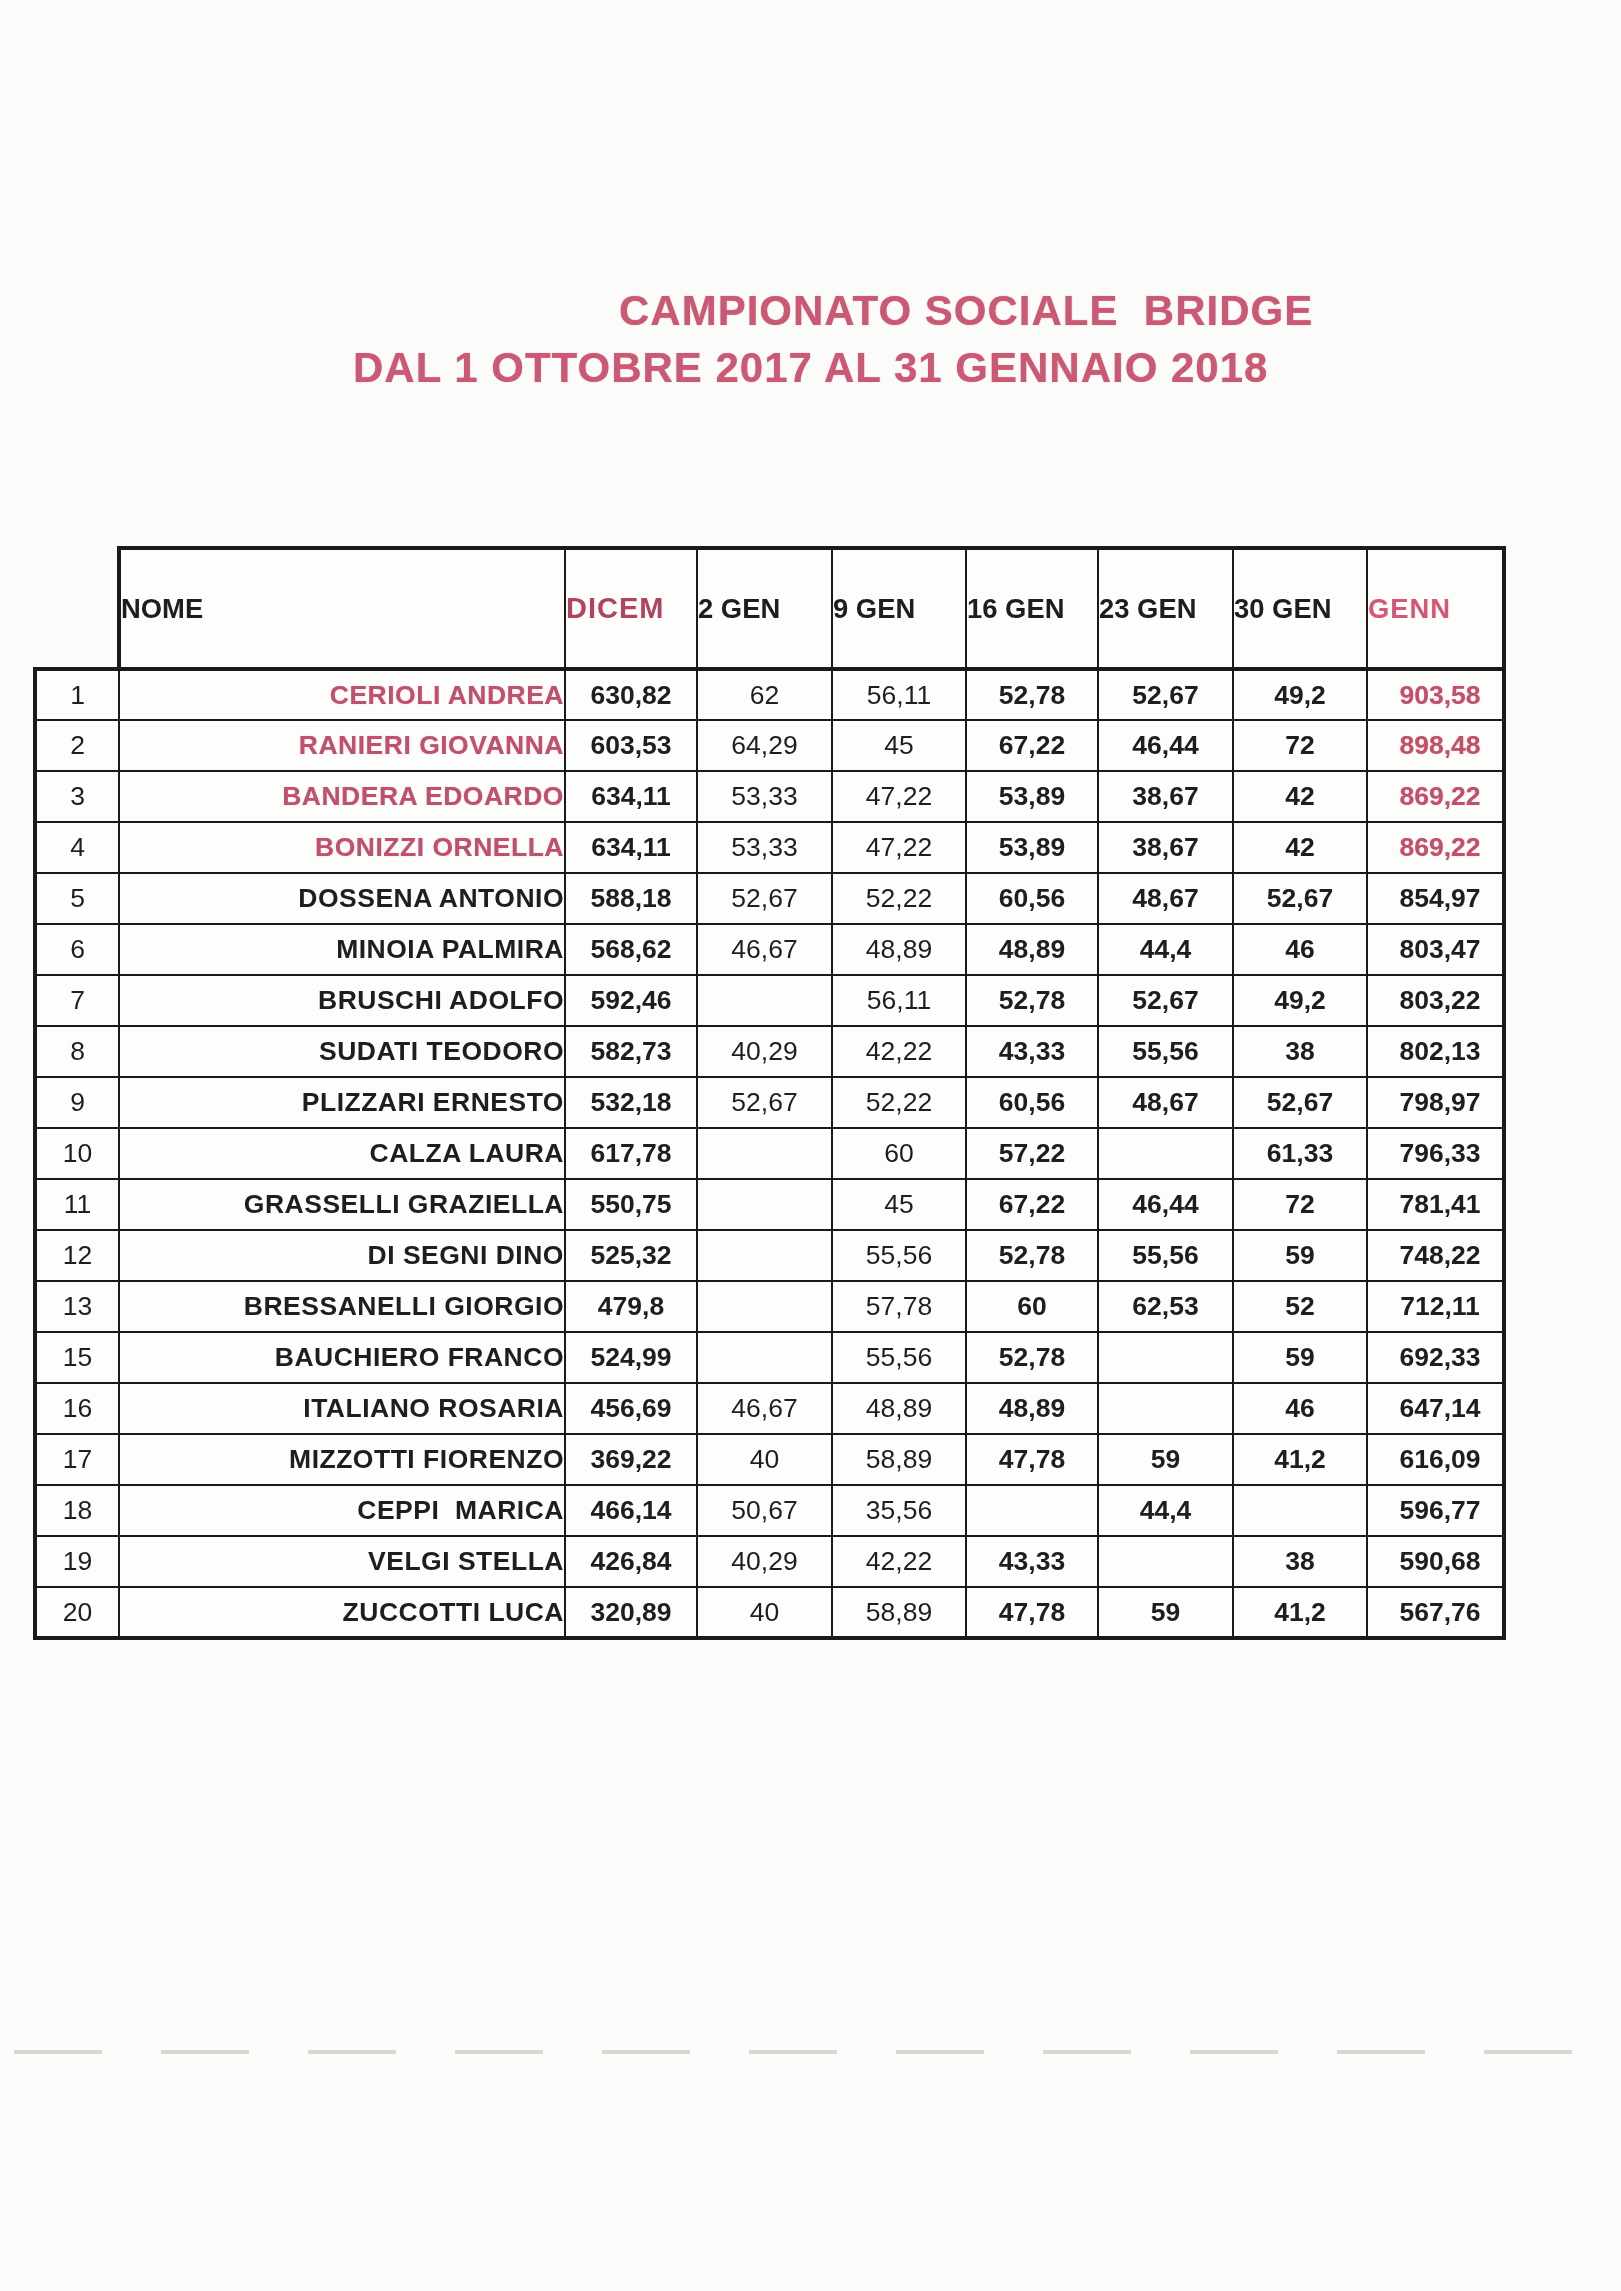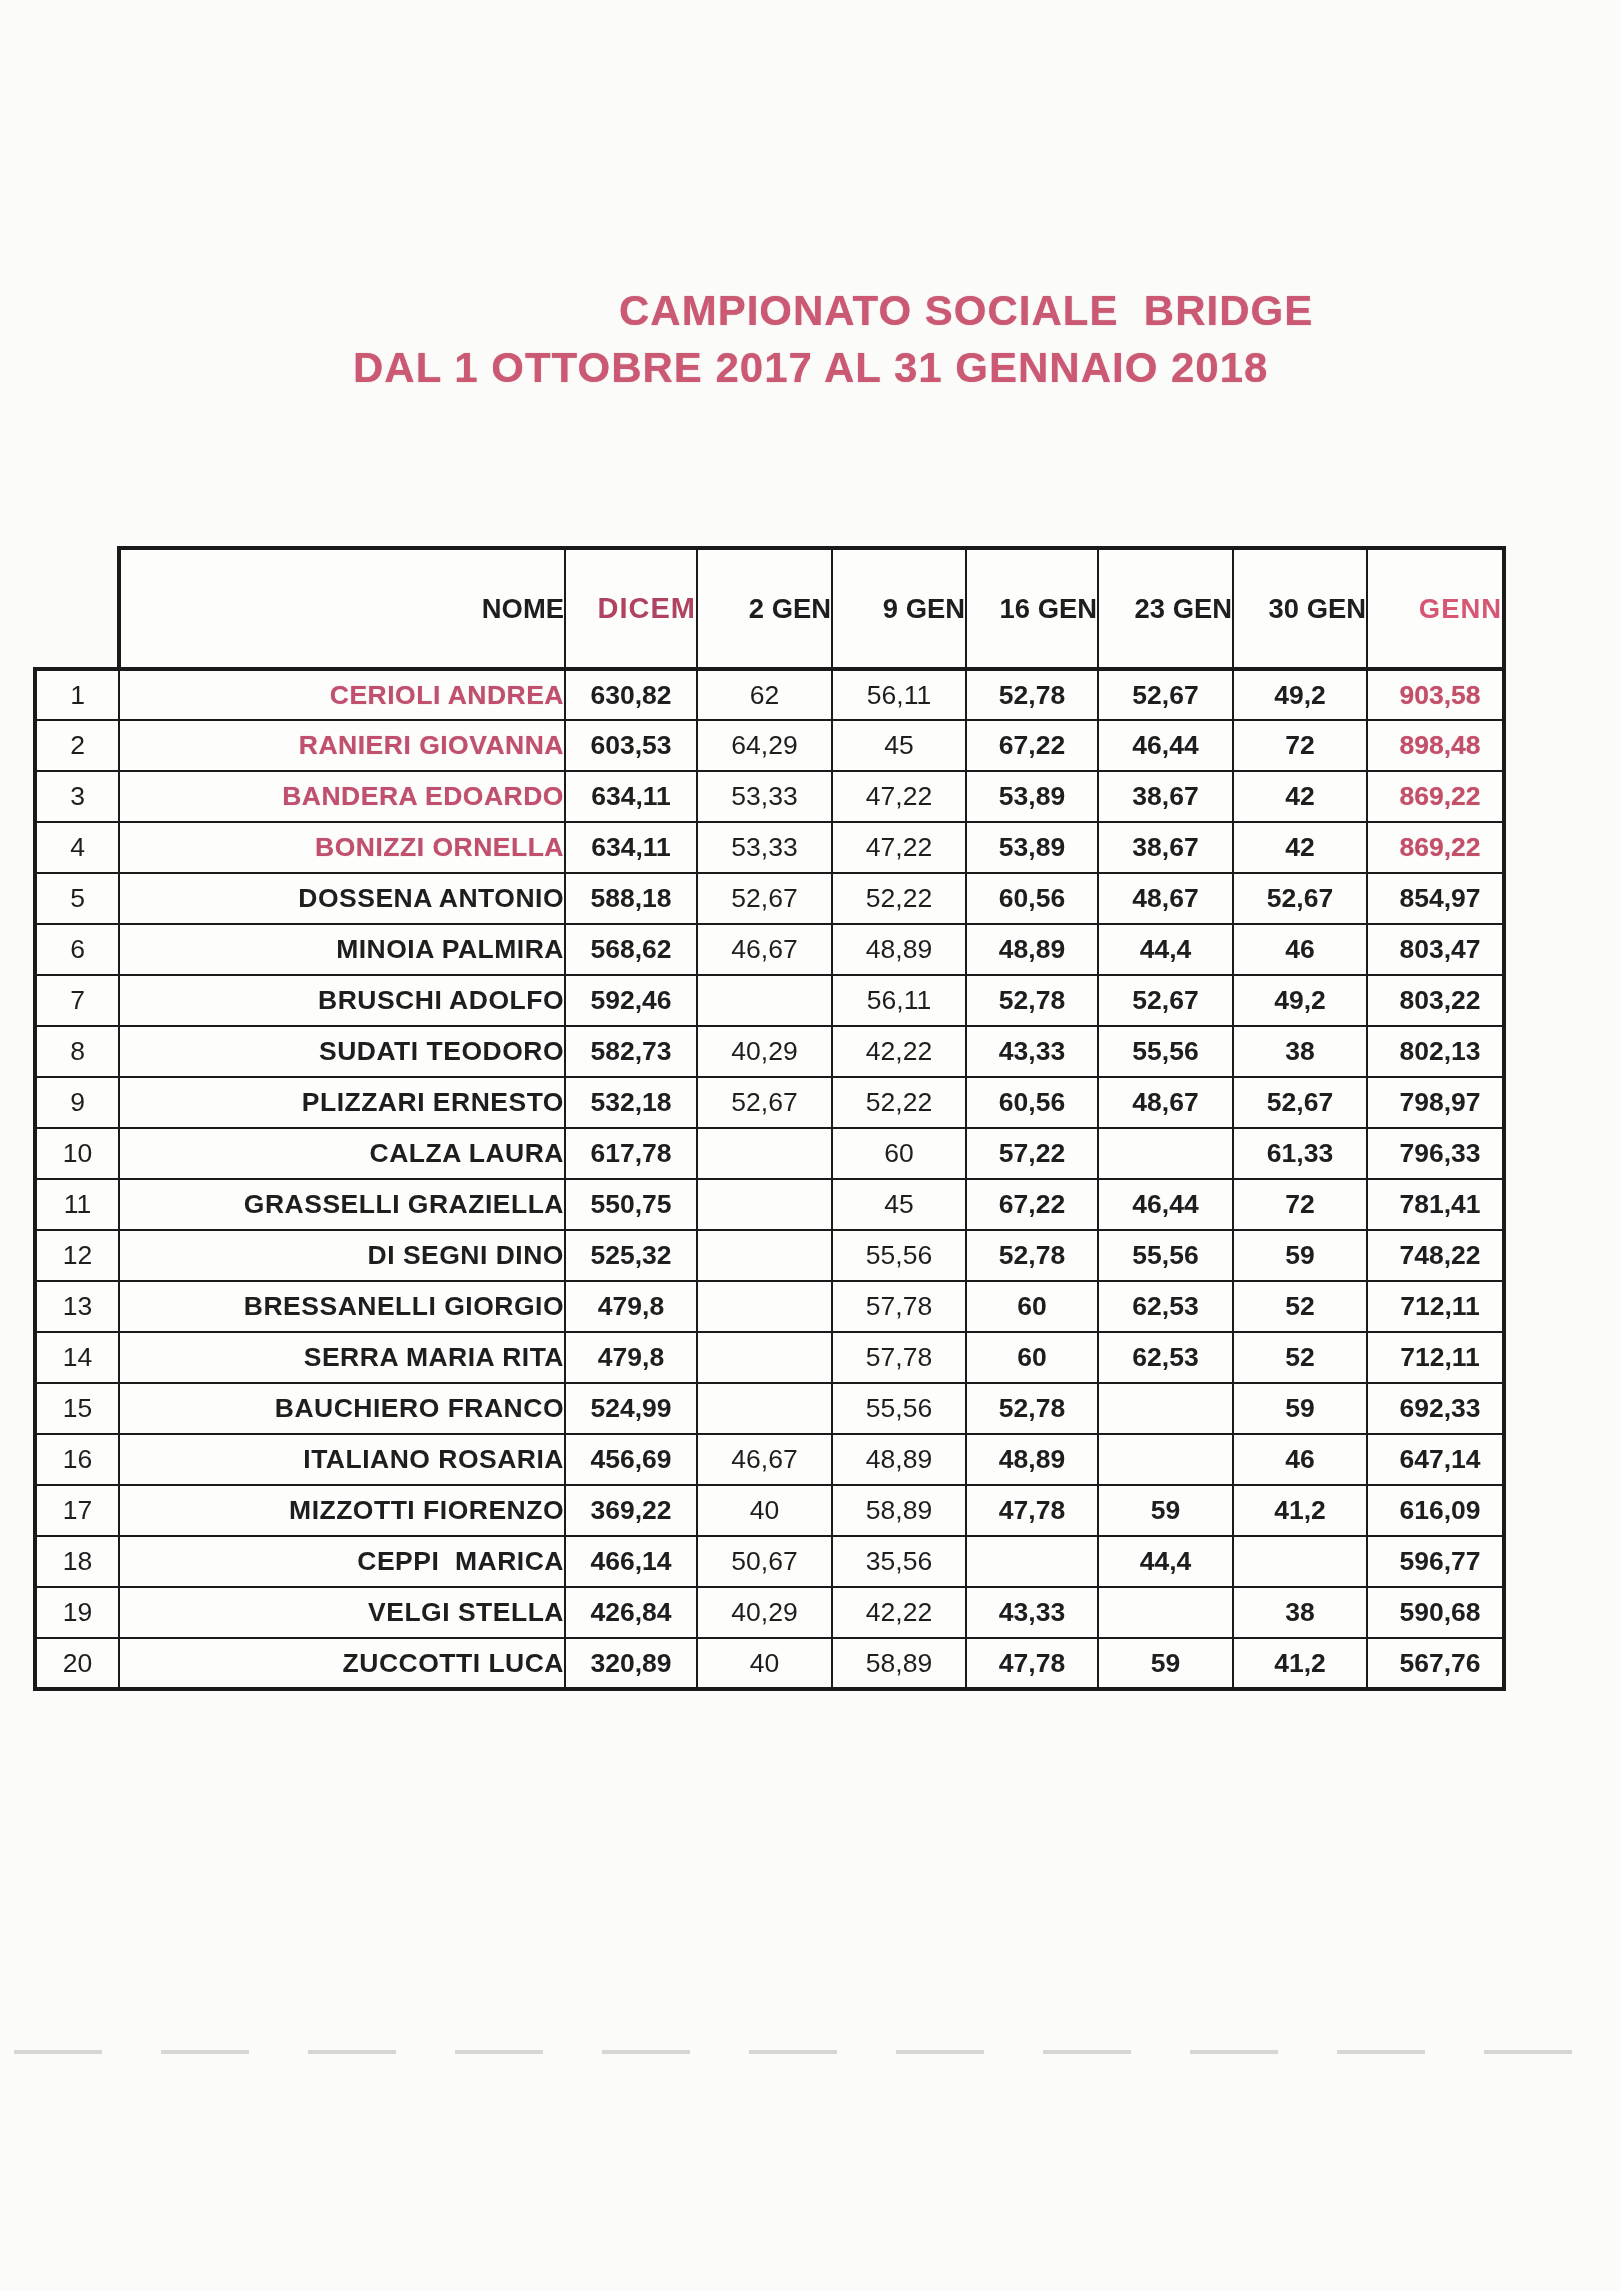--- a/index.html
+++ b/index.html
@@ -25,21 +25,21 @@
   table.results{
     position:absolute;left:33px;top:546px;border-collapse:collapse;table-layout:fixed;
     color:var(--ink);
   }
   col.c-rank{width:84px;} col.c-name{width:446px;} col.c-dicem{width:132px;}
   col.c-g2{width:135px;} col.c-g9{width:134px;} col.c-g16{width:132px;}
   col.c-g23{width:135px;} col.c-g30{width:134px;} col.c-genn{width:137px;}
   thead tr{height:121px;}
   tbody tr{height:51px;}
   th,td{border:2.9px solid var(--border);padding:0;vertical-align:middle;overflow:hidden;}
-  th{font-size:27.4px;font-weight:bold;text-align:right;background:#fdfdfc;}
+  th{font-size:27.4px;font-weight:bold;text-align:left;background:#fdfdfc;}
   th.spacer{border:none;background:transparent;}
   thead th{border-top:4.9px solid var(--border);border-bottom:4.9px solid var(--border);}
   thead th.spacer{border:none;}
   th.name-h{border-left:4.9px solid var(--border);}
   th.genn-h{border-right:4.9px solid var(--border);color:var(--header-genn);letter-spacing:1px;}
   th.dicem-h{color:var(--header-dicem);font-size:29px;letter-spacing:1px;}
   td{font-size:26.5px;text-align:center;background:#fdfdfc;white-space:pre;}
   td.rank{border-left:4.9px solid var(--border);font-weight:normal;}
   td.total{border-right:4.9px solid var(--border);padding-left:10px;}
   tbody tr:first-child td.rank{border-top:4.9px solid var(--border);}
@@ -238,31 +238,20 @@
       <td class="pname">BRESSANELLI GIORGIO</td>
       <td class="c0">479,8</td>
       <td class="c1"></td>
       <td class="c2">57,78</td>
       <td class="c3">60</td>
       <td class="c4">62,53</td>
       <td class="c5">52</td>
       <td class="c6 total">712,11</td>
     </tr>
 
-    <tr>
-      <td class="rank">14</td>
-      <td class="pname">SERRA MARIA RITA</td>
-      <td class="c0">479,8</td>
-      <td class="c1"></td>
-      <td class="c2">57,78</td>
-      <td class="c3">60</td>
-      <td class="c4">62,53</td>
-      <td class="c5">52</td>
-      <td class="c6 total">712,11</td>
-    </tr>
 
     <tr>
       <td class="rank">15</td>
       <td class="pname">BAUCHIERO FRANCO</td>
       <td class="c0">524,99</td>
       <td class="c1"></td>
       <td class="c2">55,56</td>
       <td class="c3">52,78</td>
       <td class="c4"></td>
       <td class="c5">59</td>

